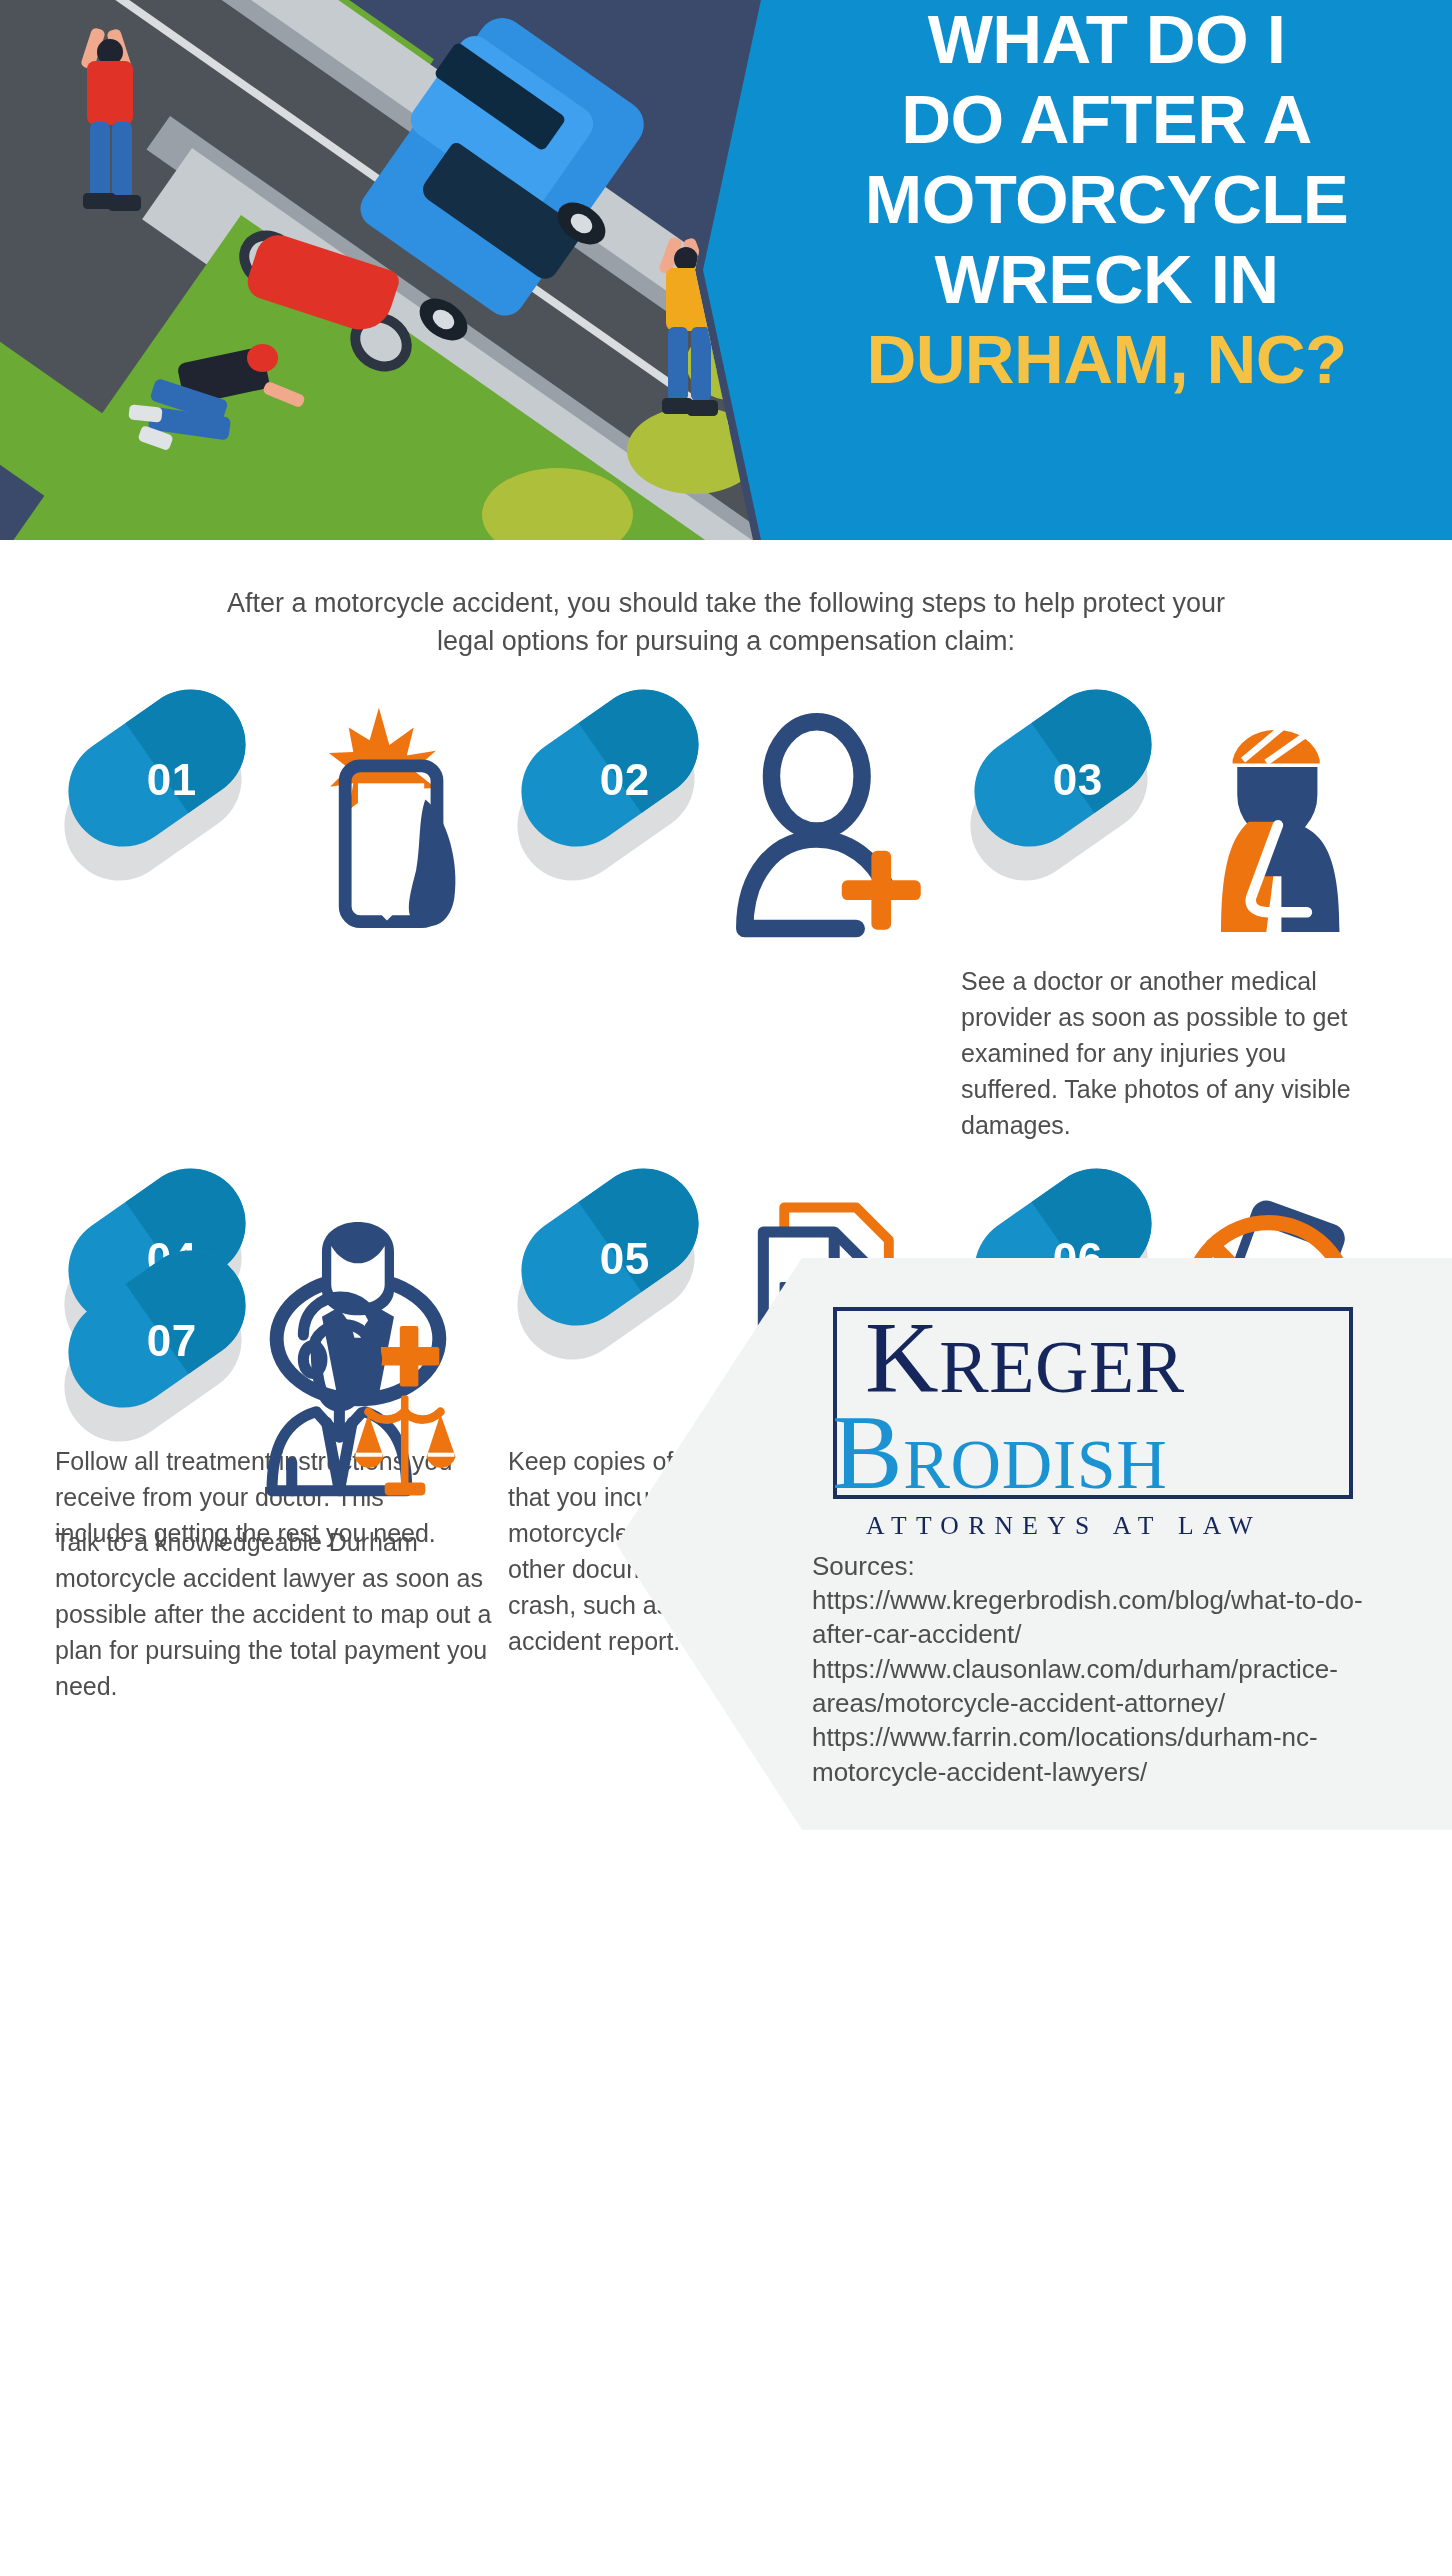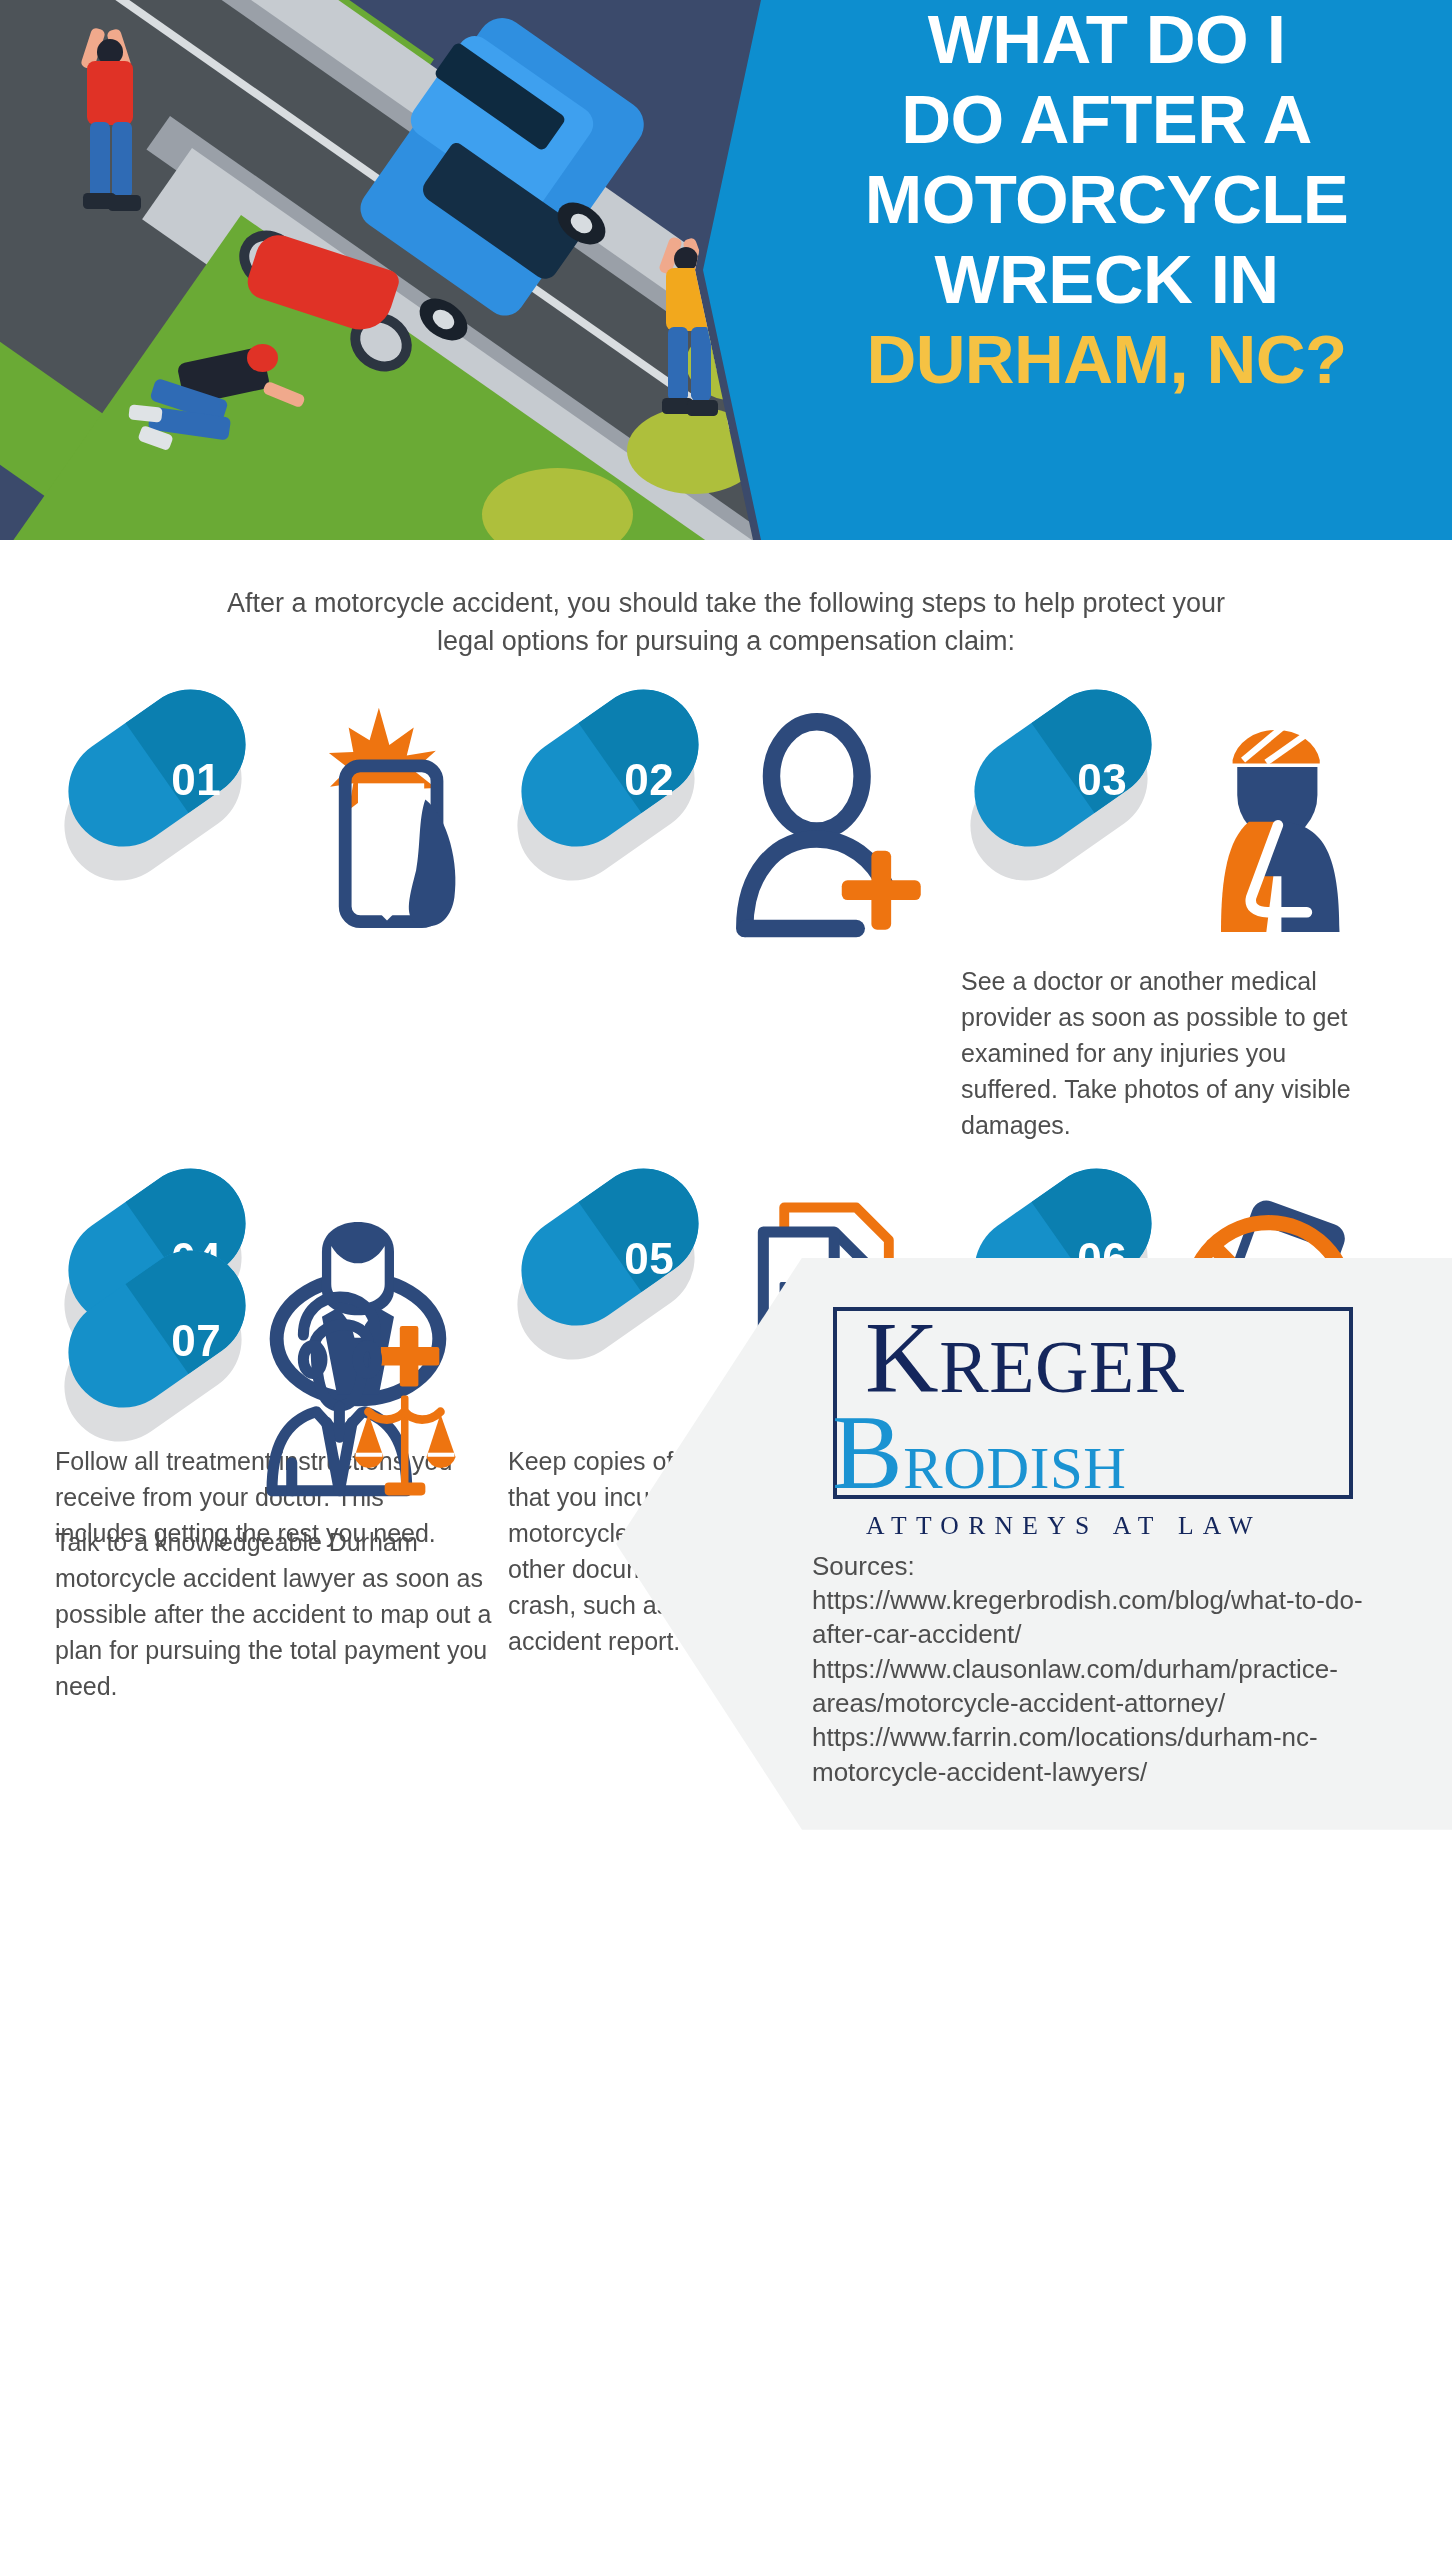--- a/index.html
+++ b/index.html
@@ -164,21 +164,20 @@
     width: 1452px;
     padding: 0 55px;
   }
   .row { display: flex; }
   .cell { width: 465px; position: relative; }
 
   .icon-area {
     position: relative;
     height: 256px;
     width: 453px;
-    text-align: center;
   }
 
   
   .capsule {
     position: absolute;
     left: 5.8px; top: 16.3px;
     width: 192px; height: 110px;
   }
   .cap-shadow {
     position: absolute; left: -3.5px; top: 34px;
@@ -270,21 +269,21 @@
   .logo-brodish {
     position: absolute;
     left: 7px; top: 93px;
     font-family: "Liberation Serif", serif;
     color: #1b93d2;
     font-size: 106px;
     font-weight: 400;
     letter-spacing: 0.6px;
     line-height: 1;
   }
-  .logo-brodish .sc { font-size: 59px; }
+  .logo-brodish .sc { font-size: 70px; }
   .logo-sub {
     position: absolute;
     left: 41px; top: 204px;
     font-family: "Liberation Serif", serif;
     color: #14265c;
     font-size: 25.6px;
     letter-spacing: 9.3px;
   }
 
   .sources {

